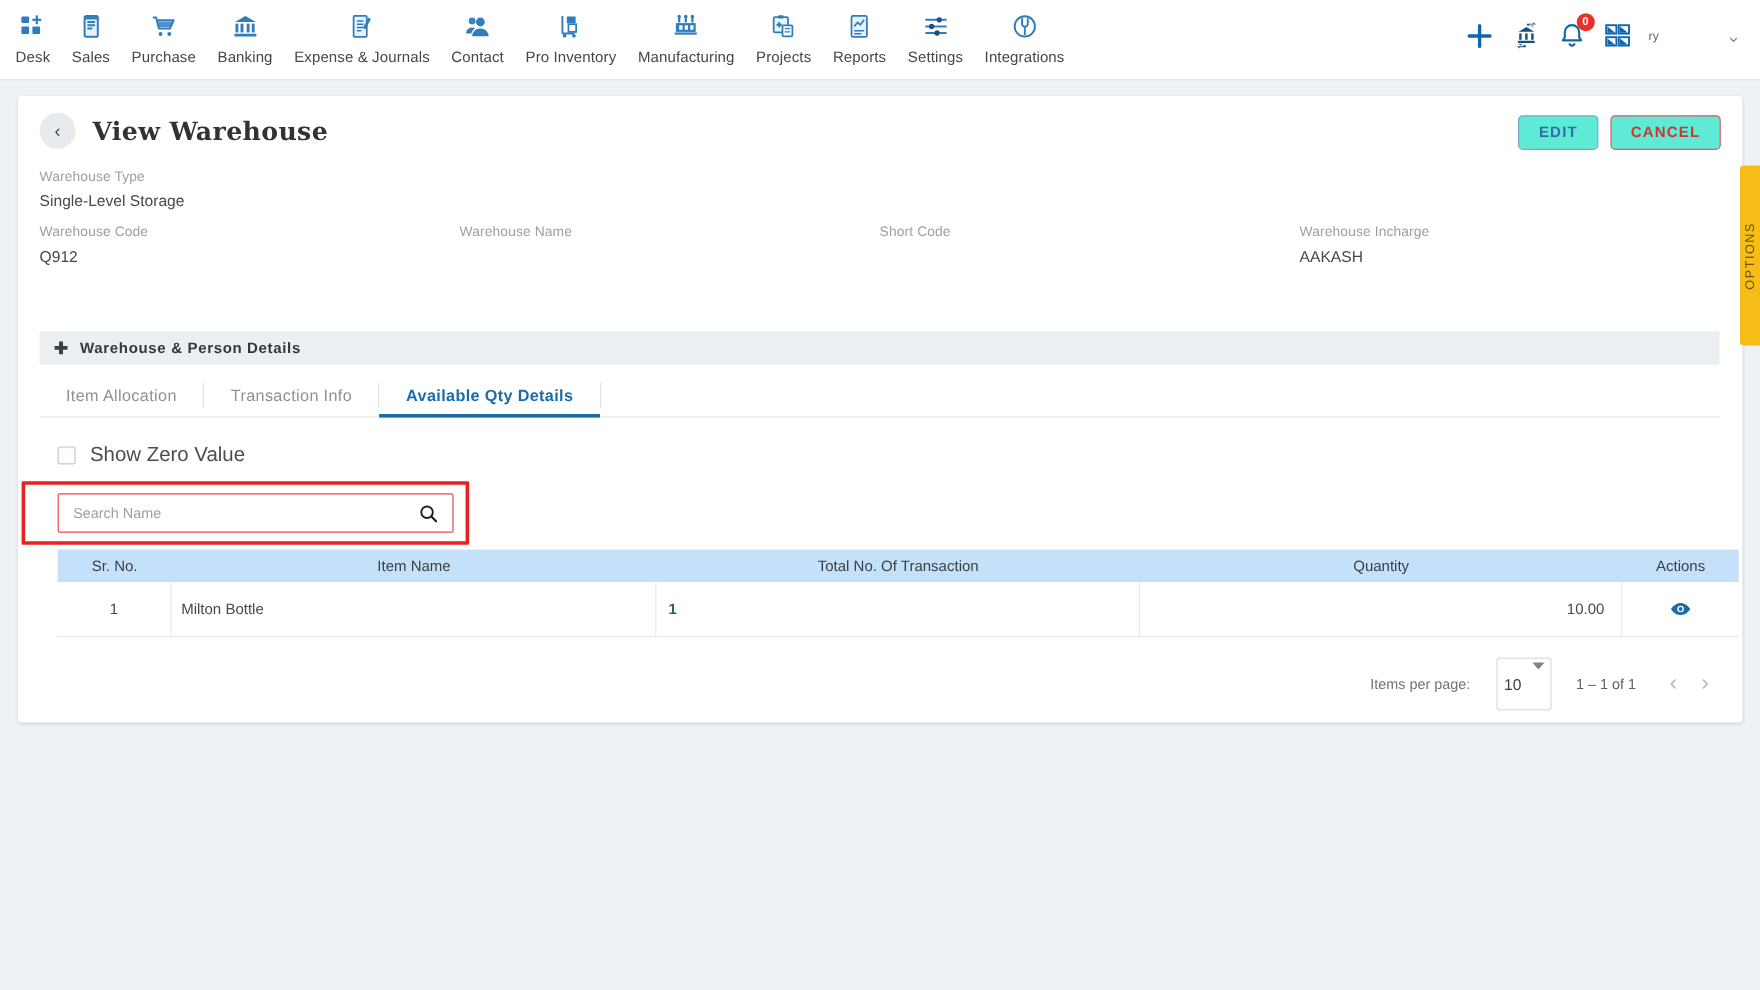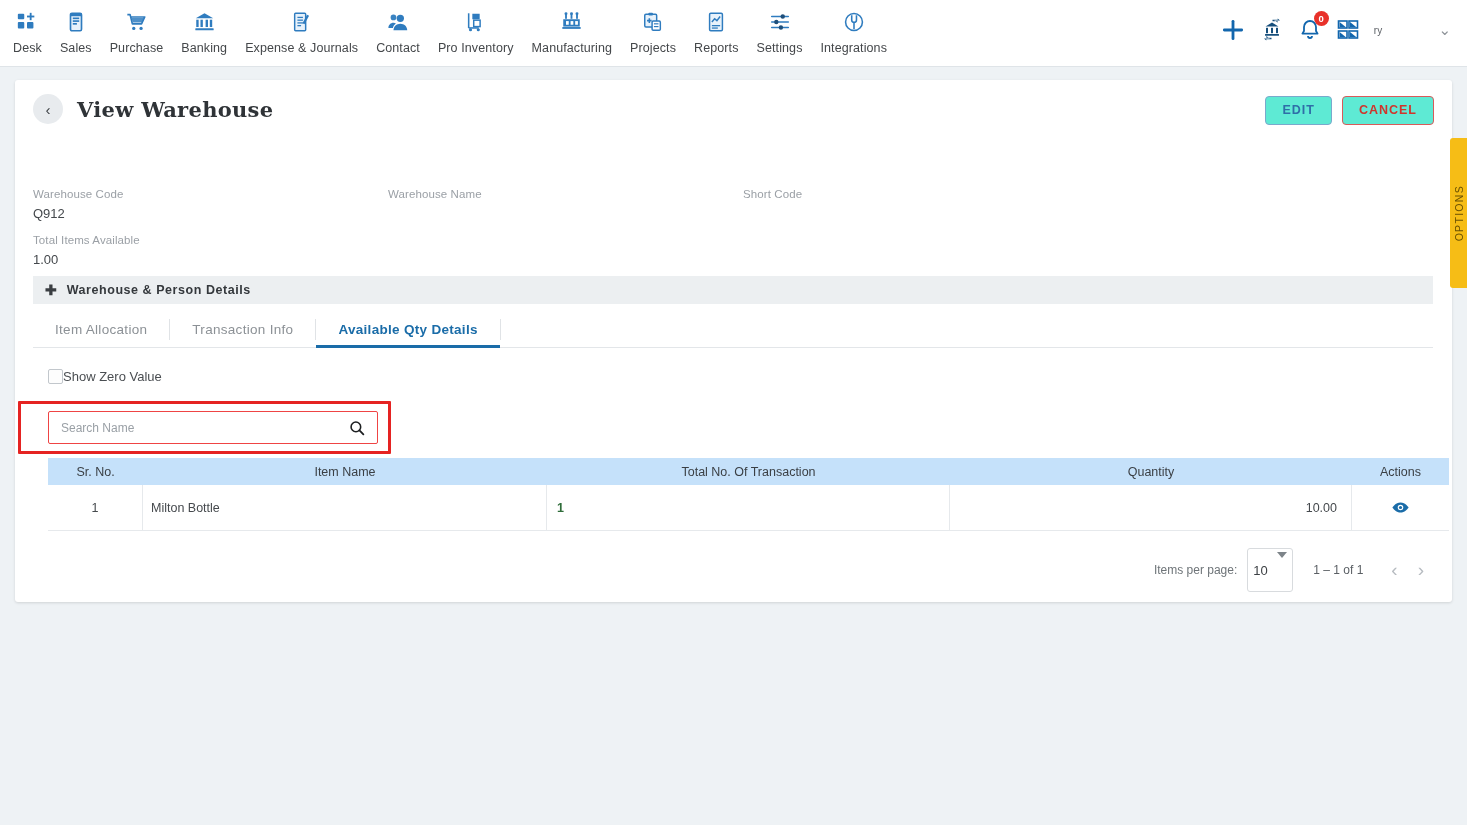--- a/index.html
+++ b/index.html
@@ -101,21 +101,21 @@
   .tab.active:after {
     content: ""; position: absolute; left: 0; right: 0; bottom: -1px; height: 3px; background: #1a6ca8;
   }
   .tab-sep { width: 1px; background: #e0e3e6; margin: 7px 0; }
 
   
   #zero-check { position: absolute; left: 33px; top: 289px; display: flex; align-items: center; cursor: pointer; }
   #zero-check .cbox {
     width: 15px; height: 15px; border: 1px solid #c2c7cc; border-radius: 2px; background: #fdfdfd;
   }
-  #zero-check .cb-lbl { font-size: 13px; color: #4a4e52; }
+  #zero-check .cb-lbl { margin-left: 12px; font-size: 17px; color: #4a4e52; }
 
   
   #search-hl {
     position: absolute; left: 3px; top: 321px; width: 373px; height: 53px;
     border: 3px solid #e52322; border-radius: 1px;
   }
   #search-wrap {
     position: absolute; left: 33px; top: 331px; width: 330px; height: 33px;
     border: 1px solid #ef4444; border-radius: 2px; background: #fff;
     display: flex; align-items: center;
@@ -152,21 +152,21 @@
   #trow .c-name { padding-left: 8px; }
   #trow .c-trn  { padding-left: 10px; color: #2f6d3a; font-weight: bold; cursor: pointer; }
   #trow .c-qty  { justify-content: flex-end; padding-right: 14px; }
   .eye { color: #1a6ca8; cursor: pointer; display: flex; }
 
   
   #paginator {
     position: absolute; right: 18px; top: 468px; display: flex; align-items: center;
     font-size: 12px; color: #6e7478;
   }
-  #pg-label { margin-right: 10px; }
+  #pg-label { margin-right: 22px; }
   #pg-select {
     width: 46px; height: 44px; border: 1px solid #d8dbde; border-radius: 3px;
     display: flex; align-items: center; padding: 0 5px; font-size: 13px; color: #3c4044;
     cursor: pointer; position: relative; background: #fff;
   }
   #pg-select .caret {
     position: absolute; right: 5px; top: 3px;
     width: 0; height: 0; border-left: 5px solid transparent; border-right: 5px solid transparent;
     border-top: 6px solid #7d8489;
   }
@@ -442,41 +442,45 @@
       <span>‹</span>
     </div>
     <div id="page-title">View Warehouse</div>
   </div>
 
   <div id="head-actions">
     <div class="btn btn-edit">EDIT</div>
     <div class="btn btn-cancel">CANCEL</div>
   </div>
 
+  <div class="field-row" id="row-type">
+    <div class="field">
+      <div class="f-lab">Warehouse Type</div>
+      <div class="f-val">Single-Level Storage</div>
+    </div>
+  </div>
 
   <div class="field-row" id="row-main">
     <div class="field">
       <div class="f-lab">Warehouse Code</div>
       <div class="f-val">Q912</div>
     </div>
     <div class="field">
       <div class="f-lab">Warehouse Name</div>
     </div>
     <div class="field">
       <div class="f-lab">Short Code</div>
       <div class="f-val"></div>
     </div>
-  </div>
-
-  <div class="field-row" id="row-total">
     <div class="field">
-      <div class="f-lab">Total Items Available</div>
-      <div class="f-val">1.00</div>
-    </div>
-  </div>
+      <div class="f-lab">Warehouse Incharge</div>
+      <div class="f-val">AAKASH</div>
+    </div>
+  </div>
+
 
   <div id="section-bar">
     <span class="plus">✚</span>
     <span class="sec-lbl">Warehouse &amp; Person Details</span>
   </div>
 
   <div id="tabs">
     <div class="tab">
       <span>Item Allocation</span>
     </div>

